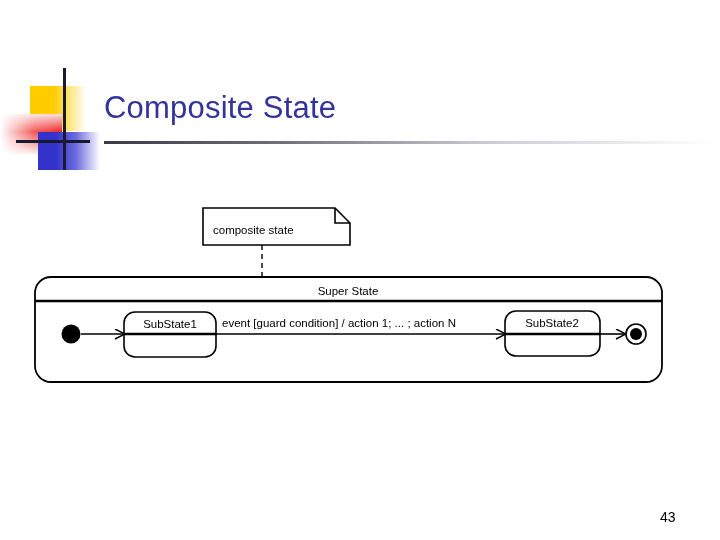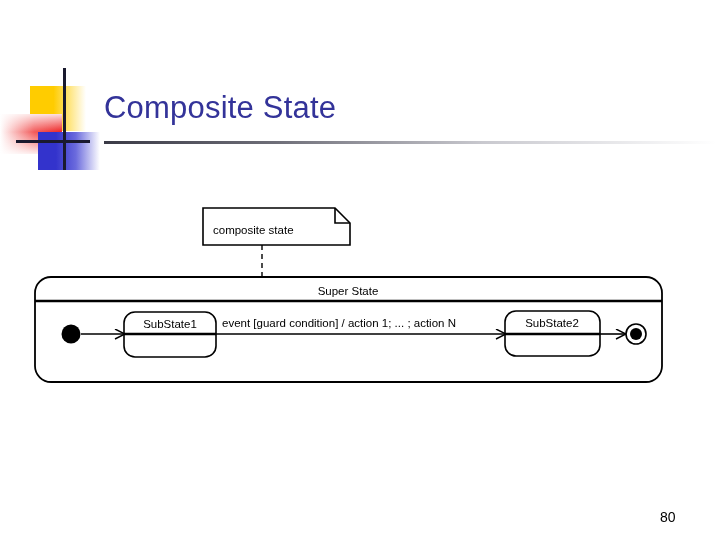--- a/index.html
+++ b/index.html
@@ -176,13 +176,13 @@
 
   <line x1="600" y1="334" x2="625" y2="334" stroke="#000000" stroke-width="1.6" marker-end="url(#arrowOpen)"></line>
 
   <g>
     <circle cx="636" cy="334" r="10" fill="#ffffff" stroke="#000000" stroke-width="1.6"></circle>
     <circle cx="636" cy="334" r="6" fill="#000000"></circle>
   </g>
 </svg>
 </div>
 
-<div id="page-number">80</div>
+<div id="page-number">43</div>
 
 </body></html>

